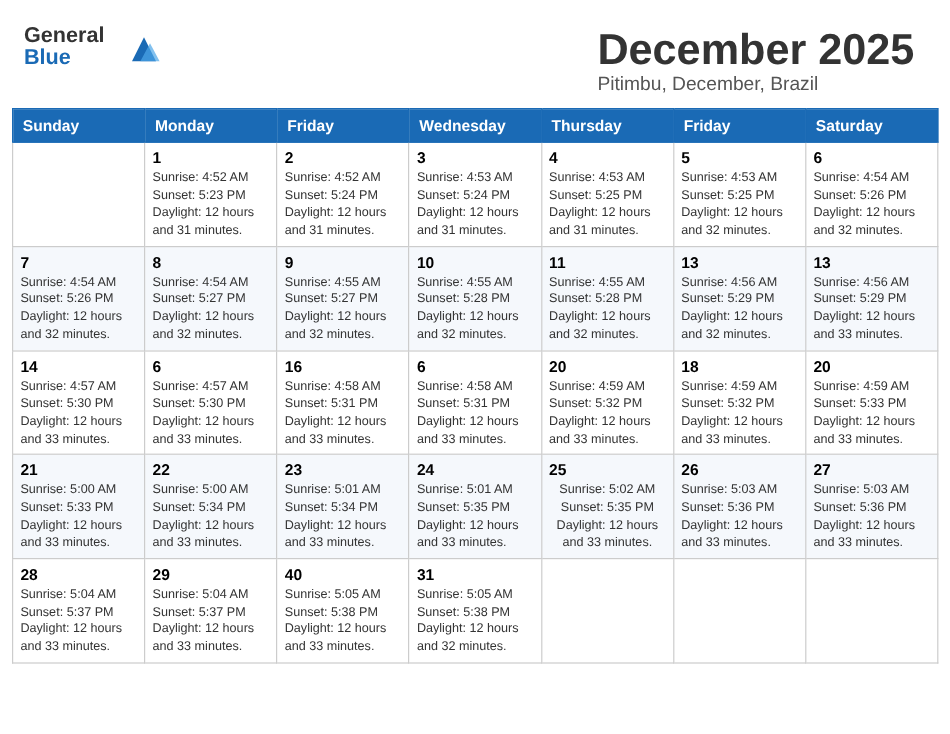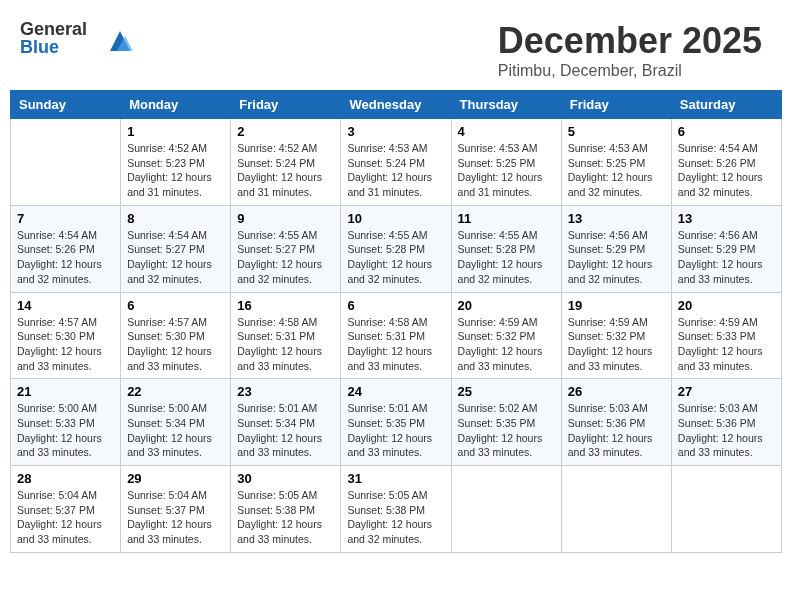--- a/index.html
+++ b/index.html
@@ -257,21 +257,21 @@
 and 33 minutes.</div>
         </td>
         <td>
           <span class="day-number">20</span>
           <div class="day-info" style="white-space: pre-line;">Sunrise: 4:59 AM
 Sunset: 5:32 PM
 Daylight: 12 hours
 and 33 minutes.</div>
         </td>
         <td>
-          <span class="day-number">19</span>
+          <span class="day-number">18</span>
           <div class="day-info" style="white-space: pre-line;">Sunrise: 4:59 AM
 Sunset: 5:32 PM
 Daylight: 12 hours
 and 33 minutes.</div>
         </td>
         <td>
           <span class="day-number">20</span>
           <div class="day-info" style="white-space: pre-line;">Sunrise: 4:59 AM
 Sunset: 5:33 PM
 Daylight: 12 hours
@@ -302,21 +302,21 @@
         </td>
         <td>
           <span class="day-number">24</span>
           <div class="day-info" style="white-space: pre-line;">Sunrise: 5:01 AM
 Sunset: 5:35 PM
 Daylight: 12 hours
 and 33 minutes.</div>
         </td>
         <td>
           <span class="day-number">25</span>
-          <div class="day-info" style="white-space: pre-line;">Sunrise: 5:02 AM
+          <div class="day-info" style="white-space: pre-line; text-align: center;">Sunrise: 5:02 AM
 Sunset: 5:35 PM
 Daylight: 12 hours
 and 33 minutes.</div>
         </td>
         <td>
           <span class="day-number">26</span>
           <div class="day-info" style="white-space: pre-line;">Sunrise: 5:03 AM
 Sunset: 5:36 PM
 Daylight: 12 hours
 and 33 minutes.</div>
@@ -338,21 +338,21 @@
 and 33 minutes.</div>
         </td>
         <td>
           <span class="day-number">29</span>
           <div class="day-info" style="white-space: pre-line;">Sunrise: 5:04 AM
 Sunset: 5:37 PM
 Daylight: 12 hours
 and 33 minutes.</div>
         </td>
         <td>
-          <span class="day-number">30</span>
+          <span class="day-number">40</span>
           <div class="day-info" style="white-space: pre-line;">Sunrise: 5:05 AM
 Sunset: 5:38 PM
 Daylight: 12 hours
 and 33 minutes.</div>
         </td>
         <td>
           <span class="day-number">31</span>
           <div class="day-info" style="white-space: pre-line;">Sunrise: 5:05 AM
 Sunset: 5:38 PM
 Daylight: 12 hours

